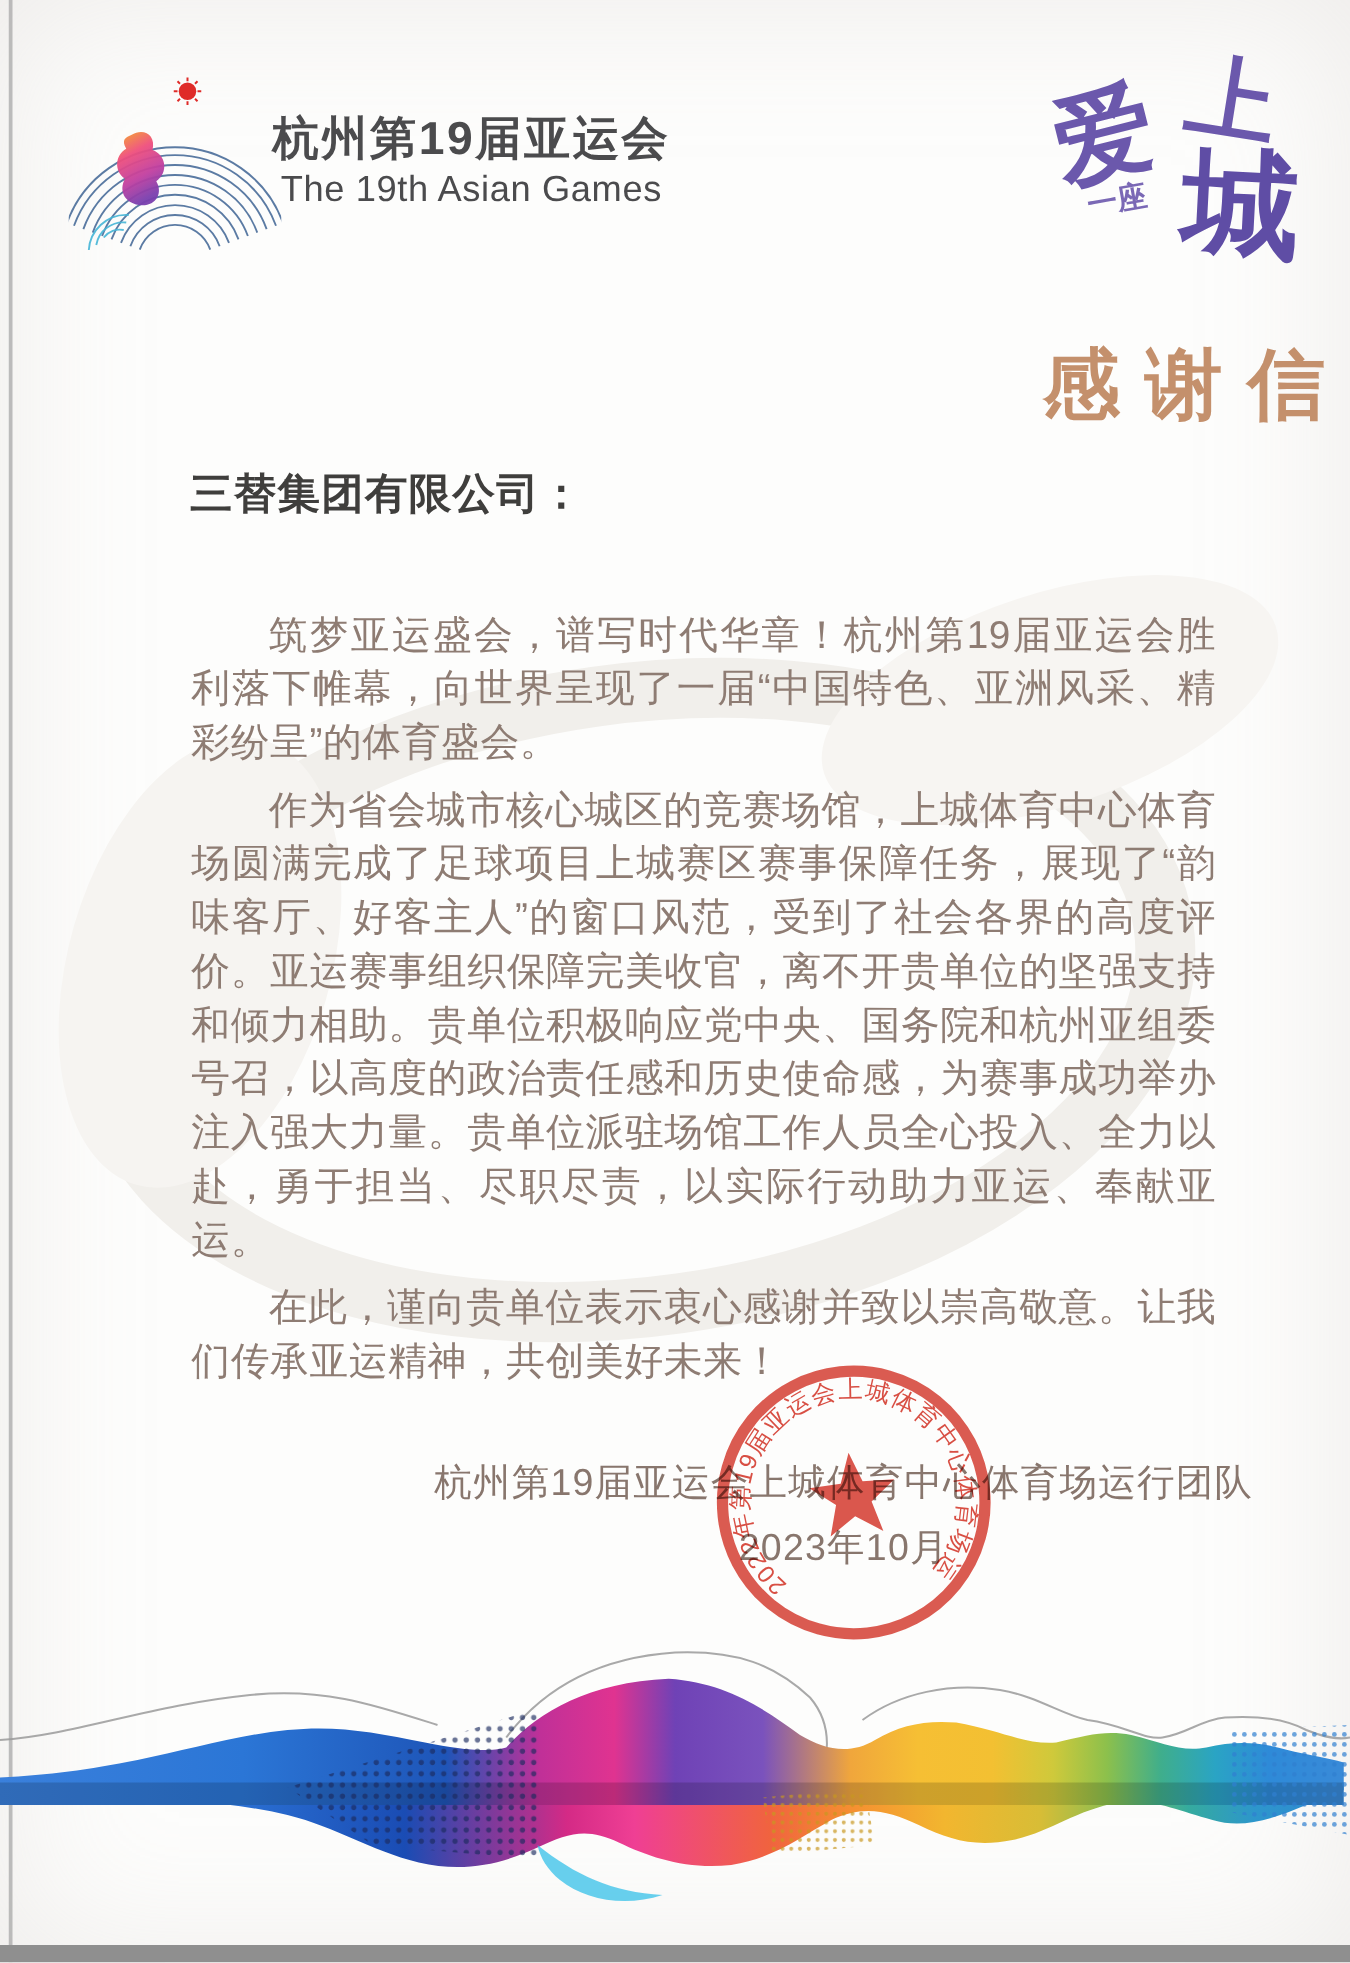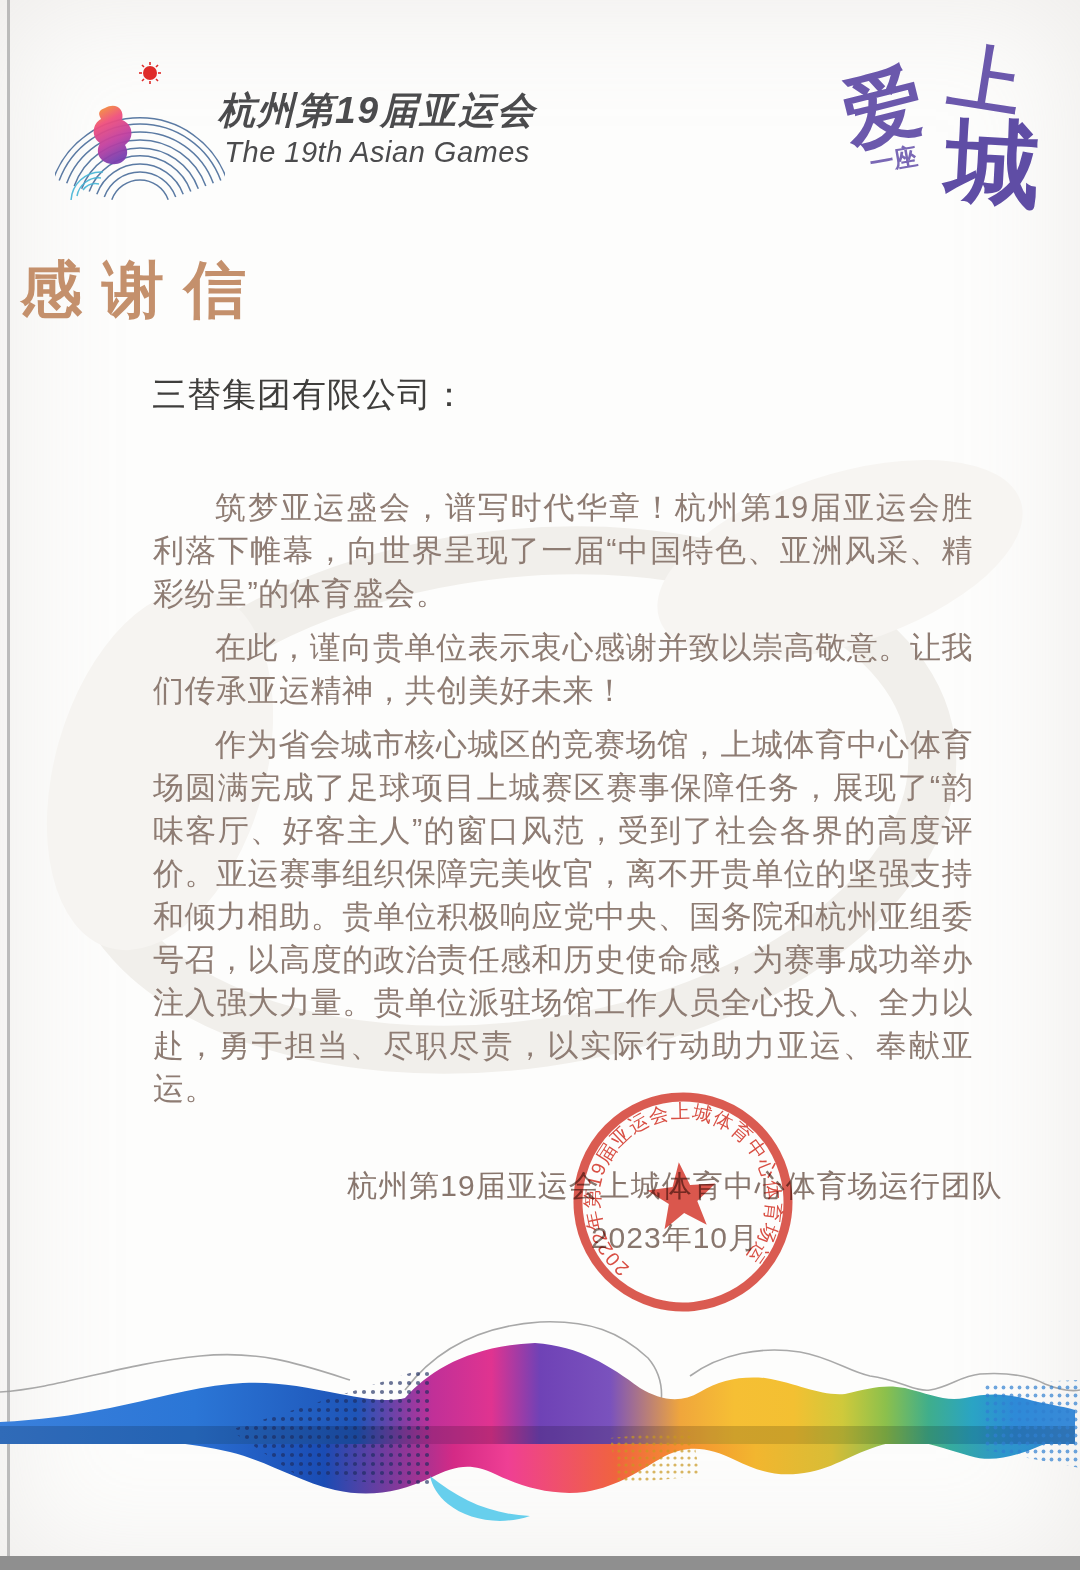--- a/index.html
+++ b/index.html
@@ -8,33 +8,33 @@
     background:#fdfdfc;
     font-family:"Liberation Sans", sans-serif;
     box-shadow: inset 0 0 120px rgba(190,185,178,0.25);
   }
   .abs{position:absolute;}
   
   .edge-left{left:7px; top:0; width:3px; height:1570px; background:#adadad; opacity:.8;}
   .edge-bottom{left:0; top:1556px; width:1080px; height:14px; background:#8f8f8f;}
   
   .logo-icon{left:55px; top:50px; width:170px; height:150px;}
-  .logo-text{left:218px; top:92px; color:#4b4b4d;font-style:italic;}
+  .logo-text{left:218px; top:92px; color:#4b4b4d;}
   .logo-cn{font-size:37px; font-weight:600; letter-spacing:2px; line-height:1;}
   .logo-en{font-size:29px; margin-top:9px; letter-spacing:0.5px; line-height:1;text-align:center;}
   .calligraphy{left:822px; top:28px; width:235px; height:185px;}
   .calligraphy text{font-family:"Liberation Serif", serif; font-weight:bold;}
   
   .title{
-    left:0; top:248px; width:1080px; text-align:left;
+    left:0; top:266px; width:1080px; text-align:right;
     font-size:62px; font-weight:bold; letter-spacing:20px; padding-left:20px;
     box-sizing:border-box;
   }
   
-  .recipient{left:152px; top:372px; font-size:34px; font-weight:400; color:#3f3e3c; letter-spacing:1px;}
+  .recipient{left:152px; top:372px; font-size:34px; font-weight:700; color:#3f3e3c; letter-spacing:1px;}
   
   .body-copy{
     left:136px; top:486px; width:820px;
     font-size:31px; line-height:43px; text-align:justify; letter-spacing:0.5px;
   }
   .body-copy p{margin:0 0 11px 0; text-indent:2em;}
   
   .sig-block{left:250px; top:1166px; width:850px; text-align:center;}
   .sig-line{font-size:30px; letter-spacing:1px;}
   .sig-date{font-size:30px; margin-top:11px; letter-spacing:1px;}
@@ -113,22 +113,22 @@
     <text x="124" y="168" font-size="94" fill="#5f4da5" transform="rotate(3 170 130)">城</text>
     <text x="48" y="142" font-size="24" fill="#7a68b5" transform="rotate(-10 60 135)">一座</text>
   </svg>
 
   <div class="abs title" style="color:#c4906c;">感谢信</div>
 
   <div class="abs recipient">三替集团有限公司：</div>
 
   <div class="abs body-copy" style="color:#8e7c73;margin-left:17px;">
     <p>筑梦亚运盛会，谱写时代华章！杭州第19届亚运会胜利落下帷幕，向世界呈现了一届“中国特色、亚洲风采、精彩纷呈”的体育盛会。</p>
+    <p>作为省会城市核心城区的竞赛场馆，上城体育中心体育场圆满完成了足球项目上城赛区赛事保障任务，展现了“韵味客厅、好客主人”的窗口风范，受到了社会各界的高度评价。亚运赛事组织保障完美收官，离不开贵单位的坚强支持和倾力相助。贵单位积极响应党中央、国务院和杭州亚组委号召，以高度的政治责任感和历史使命感，为赛事成功举办注入强大力量。贵单位派驻场馆工作人员全心投入、全力以赴，勇于担当、尽职尽责，以实际行动助力亚运、奉献亚运。</p>
     <p>在此，谨向贵单位表示衷心感谢并致以崇高敬意。让我们传承亚运精神，共创美好未来！</p>
-    <p>作为省会城市核心城区的竞赛场馆，上城体育中心体育场圆满完成了足球项目上城赛区赛事保障任务，展现了“韵味客厅、好客主人”的窗口风范，受到了社会各界的高度评价。亚运赛事组织保障完美收官，离不开贵单位的坚强支持和倾力相助。贵单位积极响应党中央、国务院和杭州亚组委号召，以高度的政治责任感和历史使命感，为赛事成功举办注入强大力量。贵单位派驻场馆工作人员全心投入、全力以赴，勇于担当、尽职尽责，以实际行动助力亚运、奉献亚运。</p>
   </div>
 
   <div class="abs sig-block" style="color:#88766d;">
     <div class="sig-line">杭州第19届亚运会上城体育中心体育场运行团队</div>
     <div class="sig-date">2023年10月</div>
   </div>
 
   <svg class="abs stamp" viewBox="0 0 240 240">
     <g transform="rotate(-6 120 120)">
       <circle cx="120" cy="120" r="105" fill="none" stroke="#d63b2f" stroke-width="9" opacity="0.92"></circle>

